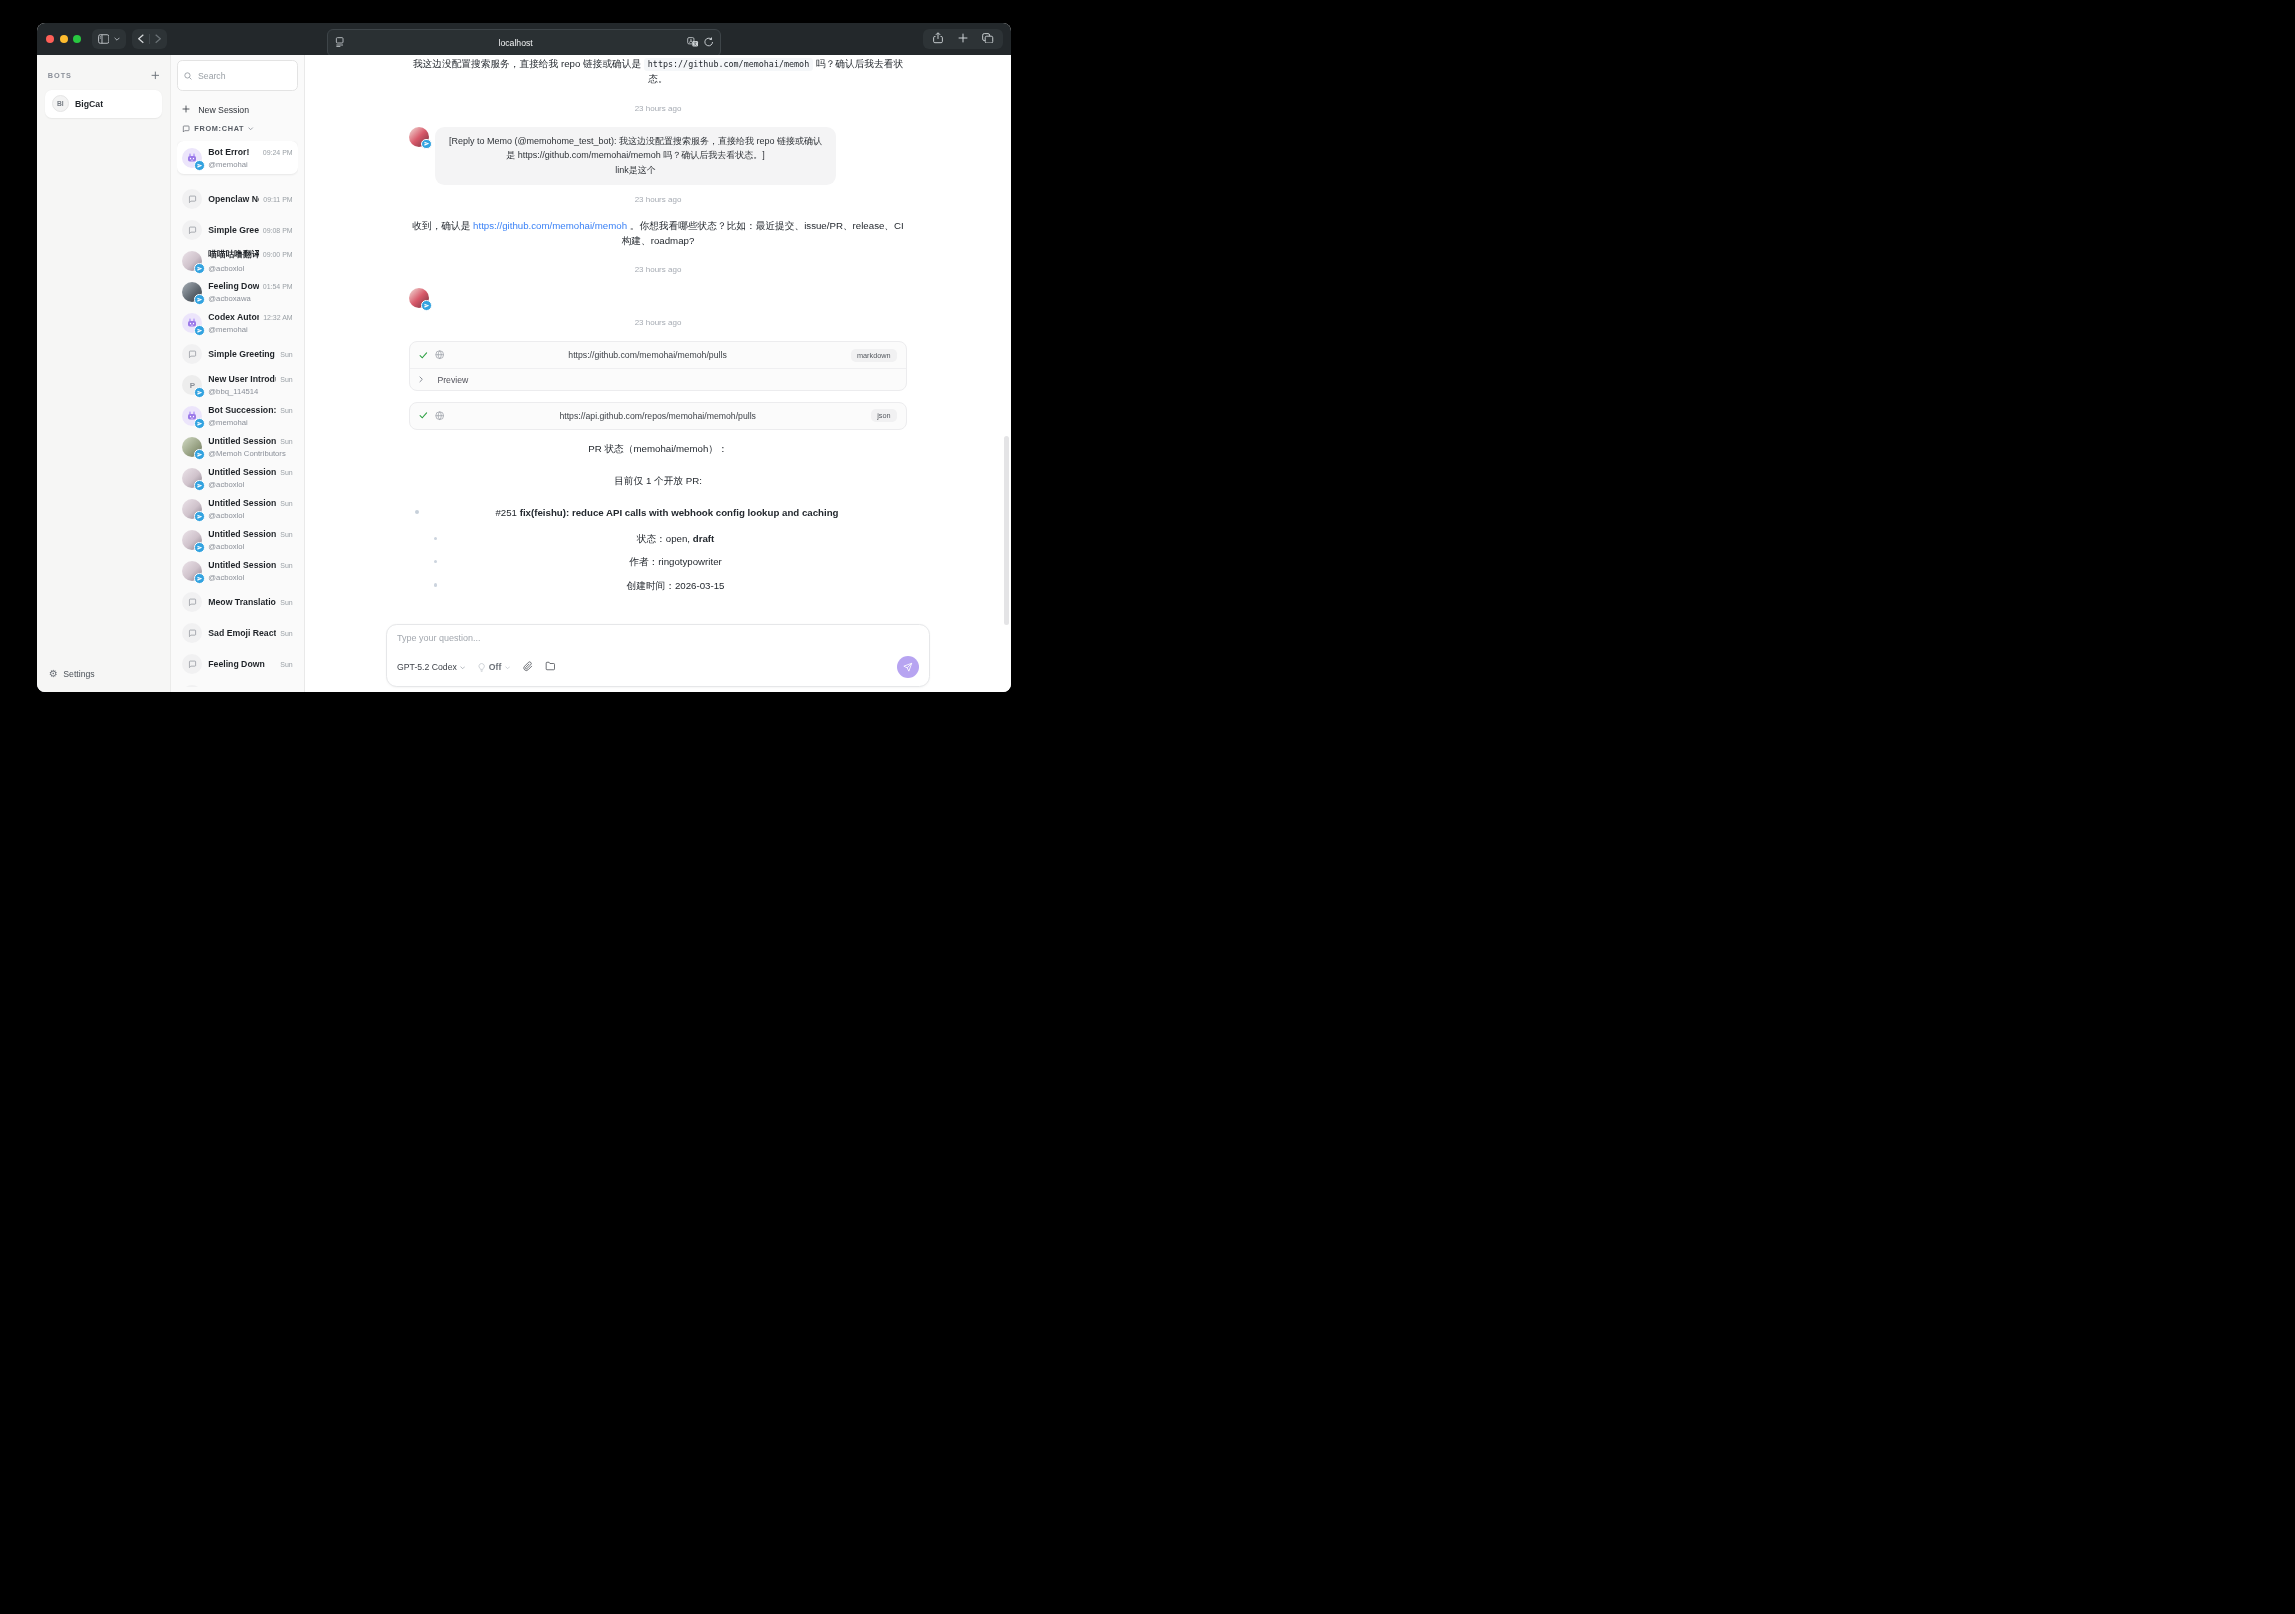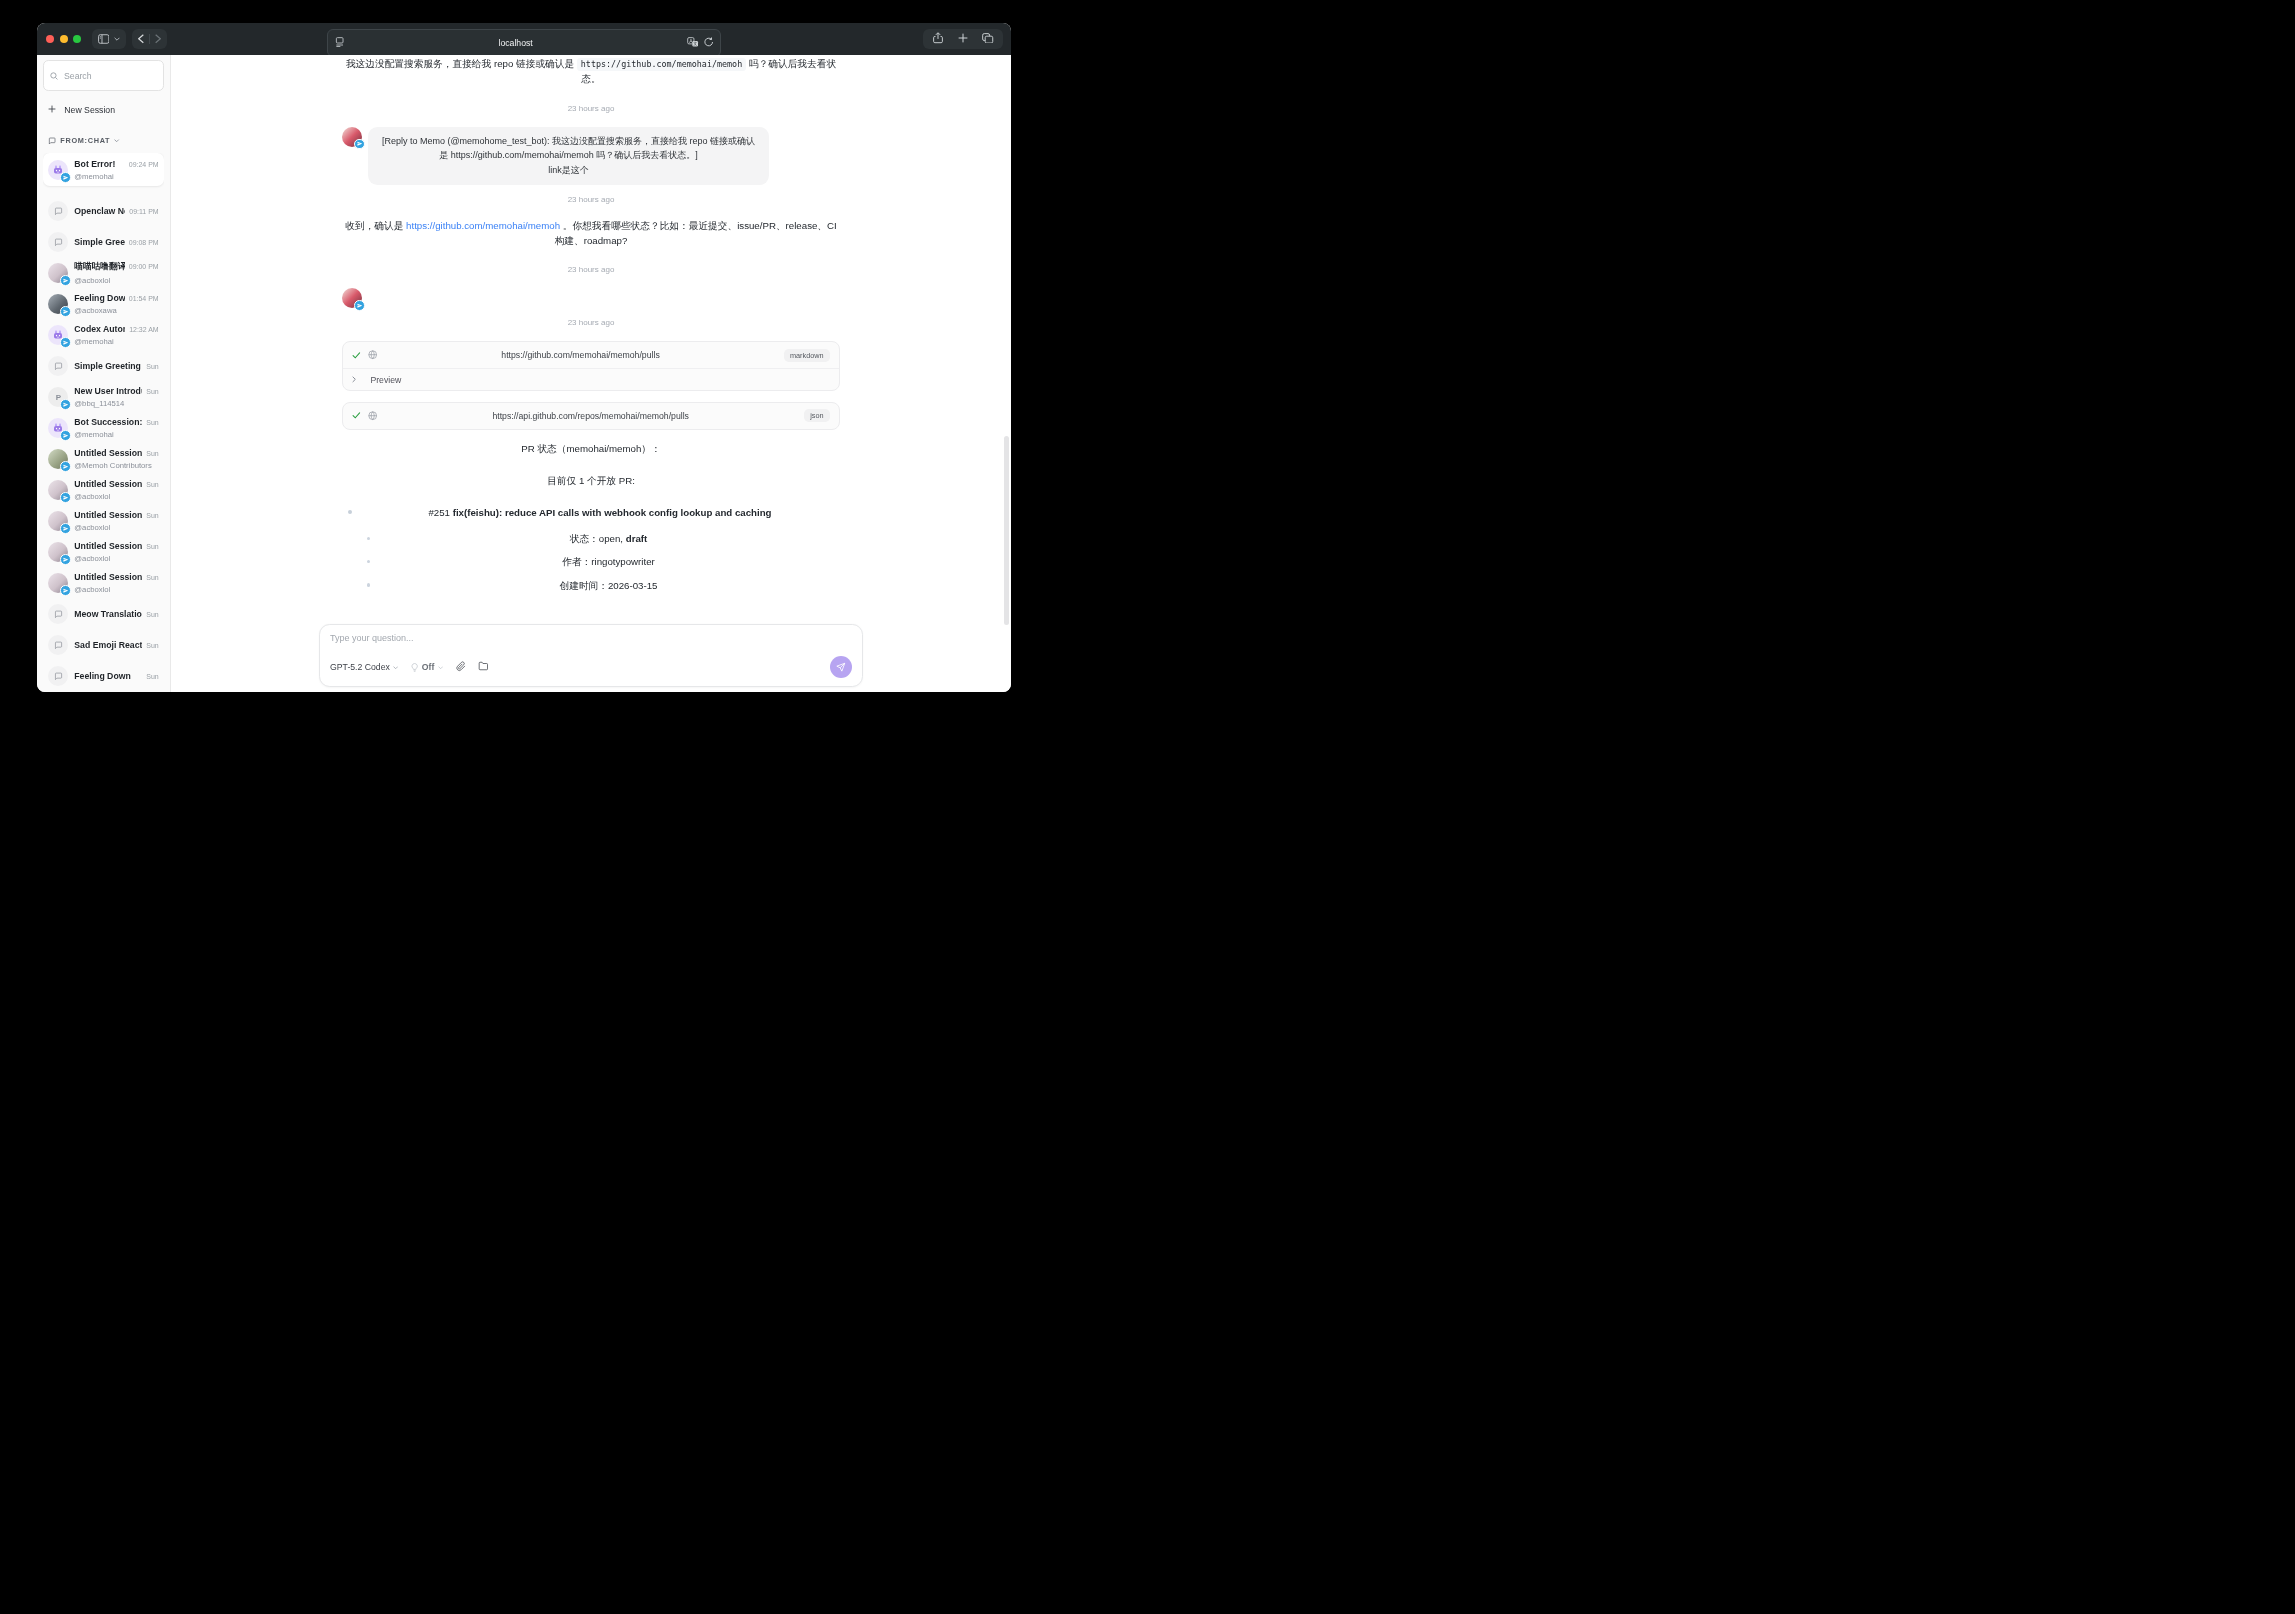--- a/index.html
+++ b/index.html
@@ -28,21 +28,21 @@
   .bot-card{background:#fff;border-radius:6.7px;box-shadow:0 0.7px 1.3px rgba(0,0,0,.06);padding:5.3px 6.7px;display:flex;align-items:center;gap:6px;}
   .bot-name{font-size:8.7px;font-weight:700;color:#1f2328;}
   .bots-spacer{flex:1;}
   .settings-row{display:flex;align-items:center;gap:5.3px;color:#4b5158;font-size:8.7px;padding:2.7px 4px;}
   .gear{font-size:10px;color:#6b7077;line-height:1;}
   
   .panel{width:134px;background:#fafafa;border-right:0.7px solid #e9e9e9;display:flex;flex-direction:column;padding:5.3px 6px;overflow:hidden;}
   .search{height:31px;background:#fff;border:0.7px solid #e3e3e3;border-radius:5.3px;display:flex;align-items:center;gap:4px;padding:0 6px;color:#9aa0a6;margin-bottom:9.4px;}
   .search input{border:0;outline:0;background:transparent;font-size:8.7px;color:#333;width:100%;font-family:inherit;}
   .search input::placeholder{color:#9aa0a6;}
-  .new-session{display:flex;align-items:center;gap:8px;font-size:8.7px;color:#2d3138;padding:4px 5.3px;margin-bottom:16px;}
+  .new-session{display:flex;align-items:center;gap:8px;font-size:8.7px;color:#2d3138;padding:4px 5.3px;margin-bottom:4px;}
   .filter-row{display:flex;align-items:center;gap:4px;padding:0 5.3px;margin-bottom:6.7px;color:#565b63;}
   .filter-label{font-size:7.3px;font-weight:700;letter-spacing:0.7px;}
   .slist{flex:1;overflow:hidden;}
   .sitem{display:flex;align-items:center;gap:6px;padding:5.3px 5.3px;border-radius:6.7px;height:31px;}
   .sitem.selected{background:#fff;box-shadow:0 0.7px 2px rgba(0,0,0,.08);margin-bottom:9.4px;height:33px;}
   .scol{flex:1;min-width:0;}
   .srow1{display:flex;align-items:baseline;justify-content:space-between;gap:4px;}
   .stitle{font-size:8.7px;font-weight:700;color:#1f2328;white-space:nowrap;overflow:hidden;}
   .stime{font-size:7px;color:#9aa0a6;flex:none;}
   .shandle{font-size:7.7px;color:#8a8f98;margin-top:0.7px;white-space:nowrap;overflow:hidden;}
@@ -171,20 +171,40 @@
         <svg width="11.4" height="10.7" viewBox="0 0 18 17" fill="none" stroke="#cfd4d7" stroke-width="1.5">
             <rect x="1" y="1" width="11" height="11" rx="2.5"></rect>
             <rect x="5" y="5" width="12" height="11" rx="2.5" fill="#2d3336"></rect>
           </svg>
       </span>
     </div>
   </div>
 
   <div class="app">
 
+    <div class="bots">
+      <div class="bots-head">
+        <span class="bots-title">BOTS</span>
+        <span>
+          <svg width="8.7" height="8.7" viewBox="0 0 14 14" fill="none" stroke="#6b7077" stroke-width="1.5">
+              <line x1="7" y1="1" x2="7" y2="13"></line>
+              <line x1="1" y1="7" x2="13" y2="7"></line>
+            </svg>
+        </span>
+      </div>
+      <div class="bot-card">
+        <span class="av av-bi">BI</span>
+        <span class="bot-name">BigCat</span>
+      </div>
+      <div class="bots-spacer"></div>
+      <div class="settings-row">
+        <span class="gear">⚙</span>
+        <span>Settings</span>
+      </div>
+    </div>
 
     <div class="panel">
       <div class="search">
         <span>
           <svg width="8" height="8" viewBox="0 0 14 14" fill="none" stroke="#9aa0a6" stroke-width="1.6">
               <circle cx="6" cy="6" r="4.6"></circle>
               <line x1="9.6" y1="9.6" x2="13" y2="13"></line>
             </svg>
         </span>
         <input placeholder="Search" style="">

